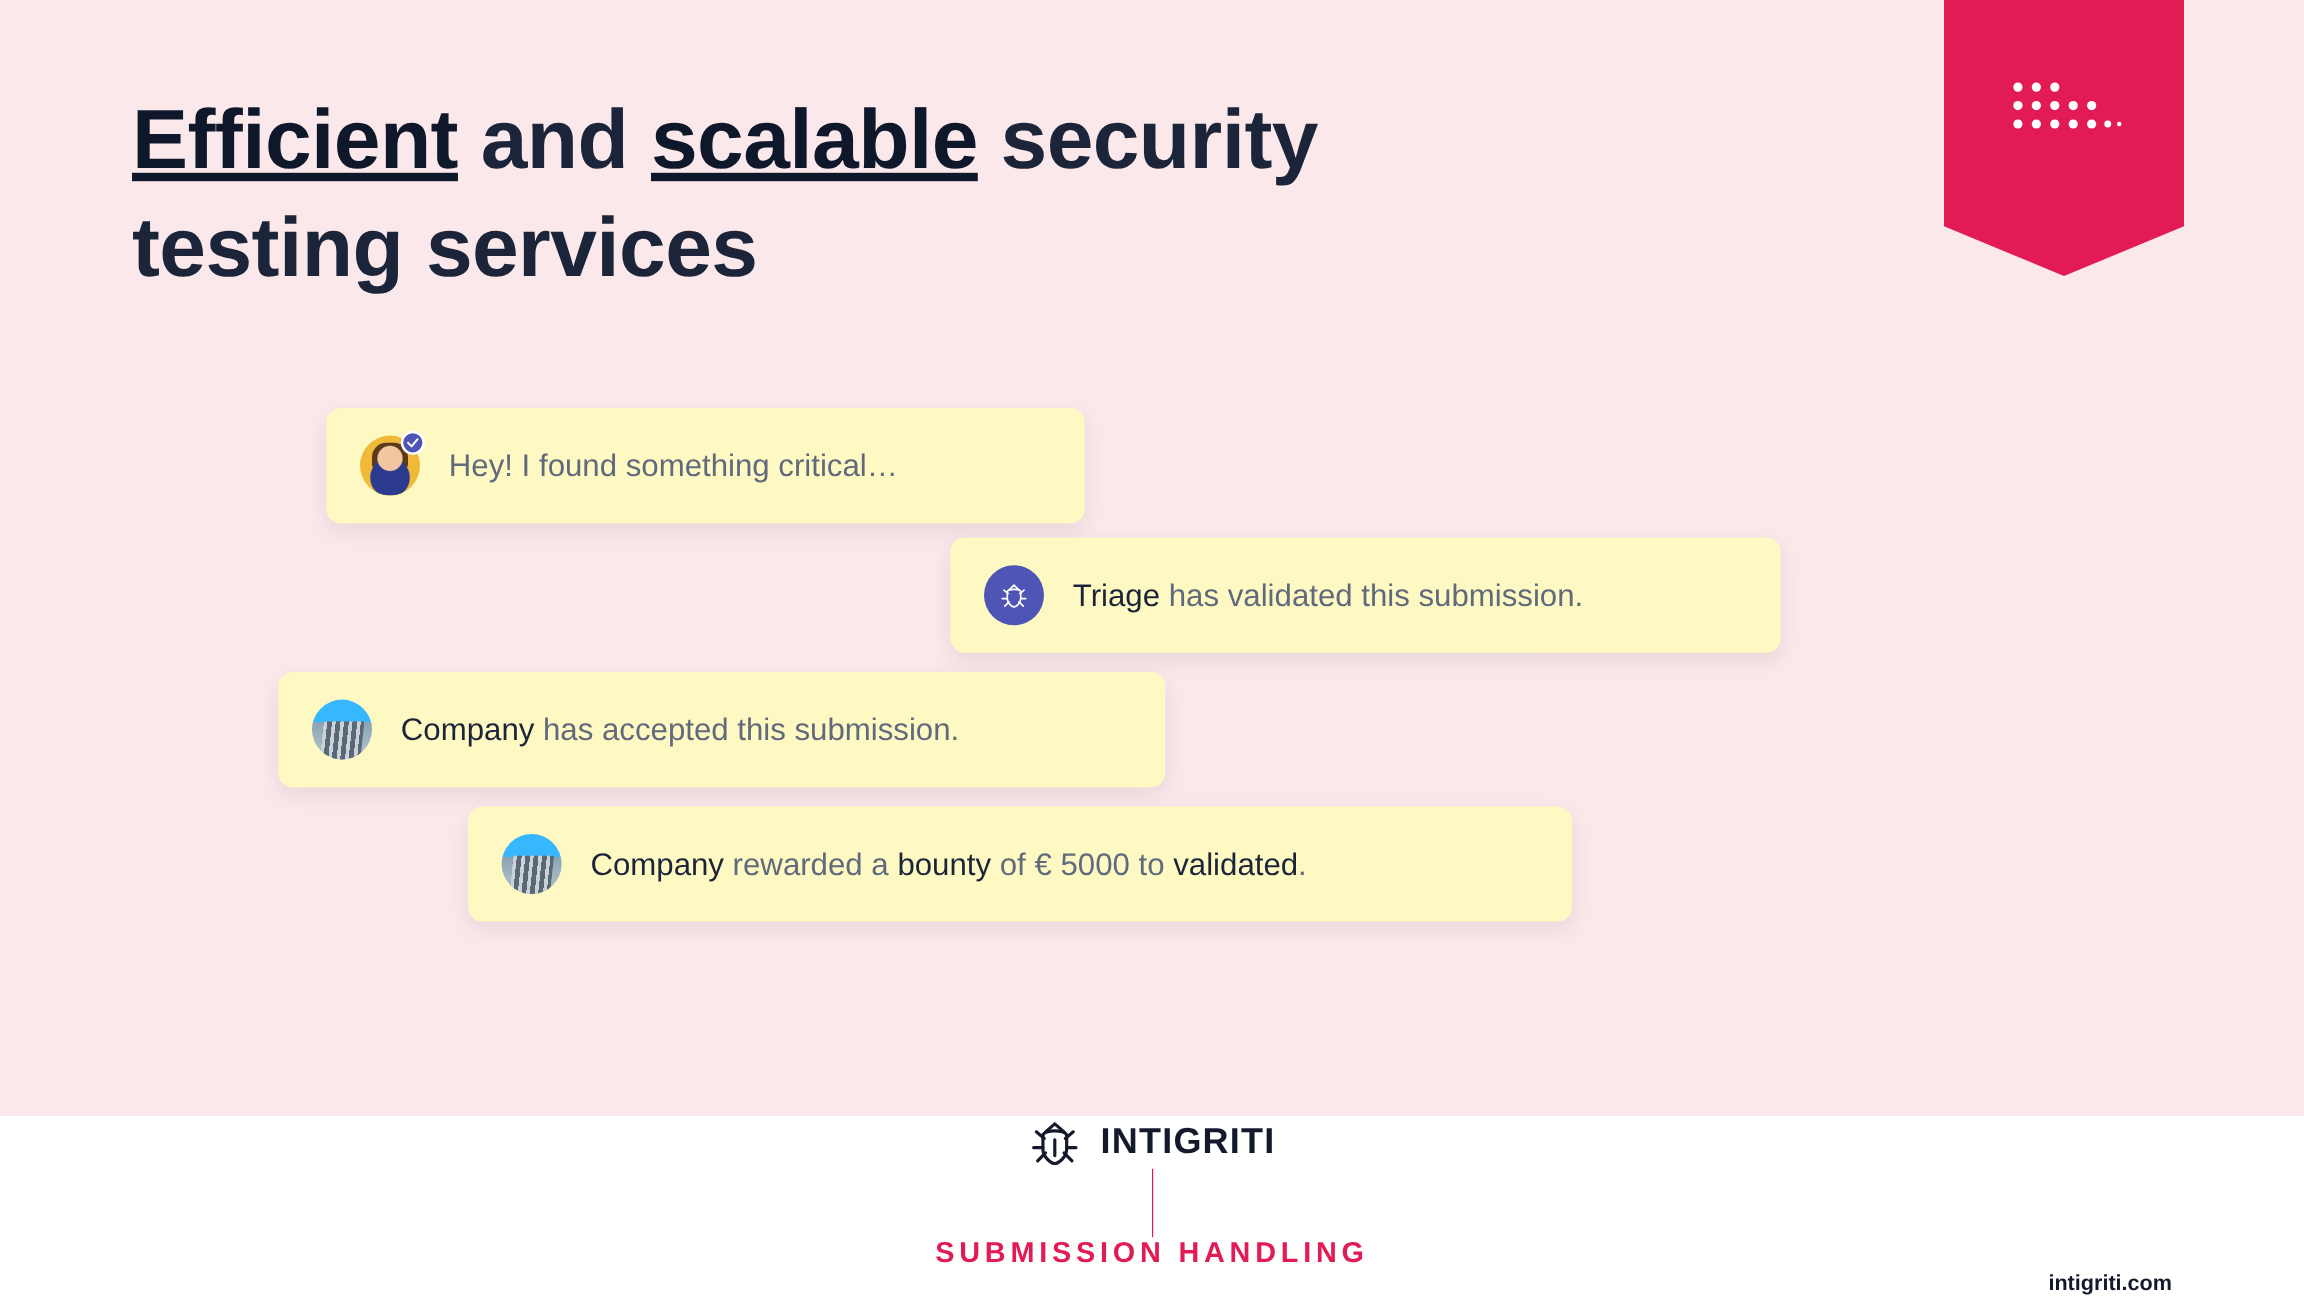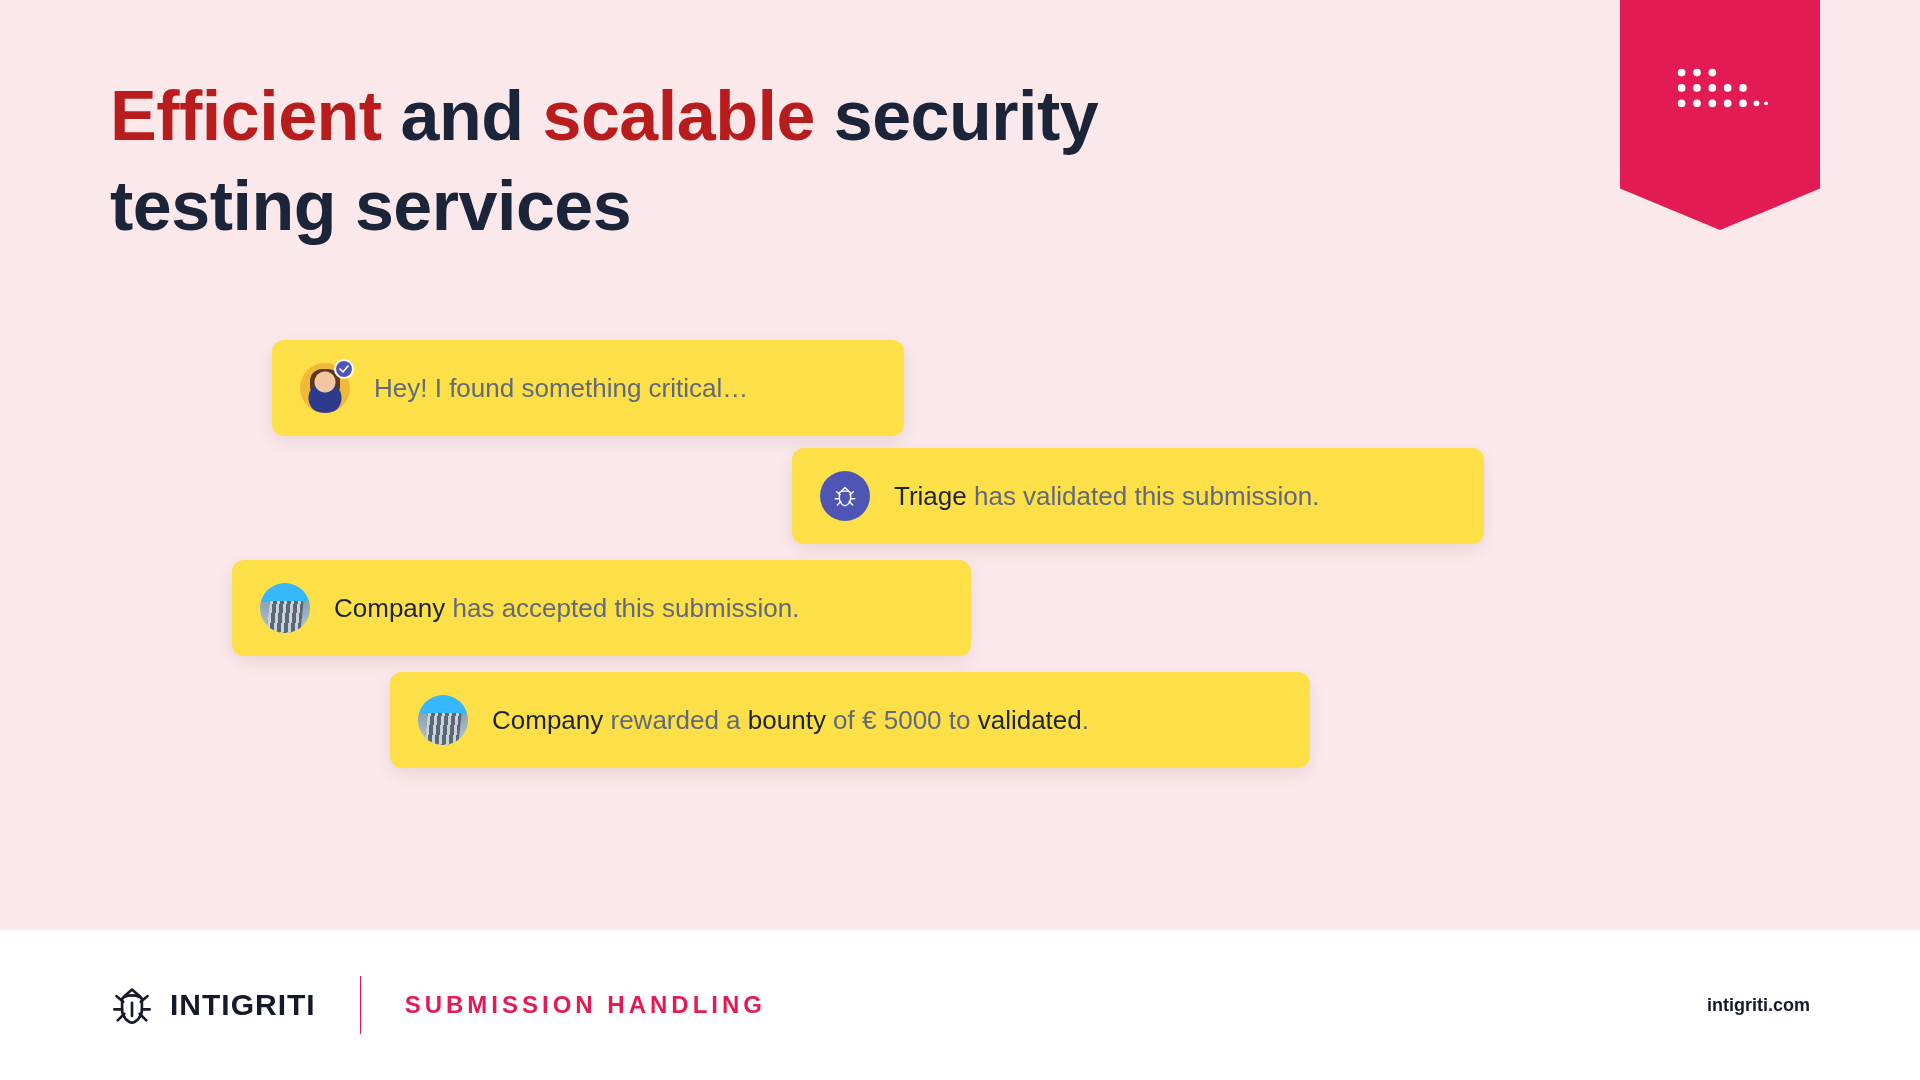--- a/index.html
+++ b/index.html
@@ -18,38 +18,38 @@
   }
   .headline {
     position: absolute;
     top: 72px; left: 110px;
     font-size: 70px;
     font-weight: 600;
     line-height: 1.28;
     color: #1b2438;
     letter-spacing: -0.5px;
   }
-  .headline .accent { color: #b91c1c; font-weight: 700; }
+  .headline .accent { color: #0f172a; font-weight: 700; text-decoration: underline; }
   .flag {
     position: absolute;
     top: 0; right: 100px;
     width: 200px; height: 230px;
     background: #e31b54;
     clip-path: polygon(0 0, 100% 0, 100% 82%, 50% 100%, 0 82%);
     display: flex; align-items: flex-start; justify-content: center;
     padding-top: 62px;
   }
   .flag svg { width: 96px; height: 50px; }
   .cards {
     position: absolute;
     top: 340px; left: 0; width: 1920px;
   }
   .card {
     position: absolute;
-    background: #fde047;
+    background: #fef9c3;
     border-radius: 12px;
     box-shadow: 0 6px 18px rgba(0,0,0,0.08);
     display: flex;
     align-items: center;
     padding: 22px 36px 22px 28px;
     gap: 24px;
     height: 96px;
   }
   .card .text {
     font-size: 26px;
@@ -98,20 +98,21 @@
   .c4 { top: 332px; left: 390px; width: 920px; }
 
   .footer {
     position: absolute;
     left: 0; bottom: 0;
     width: 1920px; height: 150px;
     background: #fff;
     display: flex;
     align-items: center;
     padding: 0 110px;
+    flex-direction: column;
   }
   .brand { display:flex; align-items:center; gap:16px; }
   .brand svg { width: 44px; height: 44px; }
   .brand .name { font-size: 30px; font-weight: 700; letter-spacing: 1px; color:#141a2b; }
   .vline { width:1px; height:58px; background:#e31b54; margin: 0 44px; }
   .footer .category { color:#e31b54; font-size:24px; font-weight:700; letter-spacing:4px; }
   .footer .site { margin-left:auto; color:#141a2b; font-size:18px; font-weight:700; }
 </style>
 </head>
 <body>

